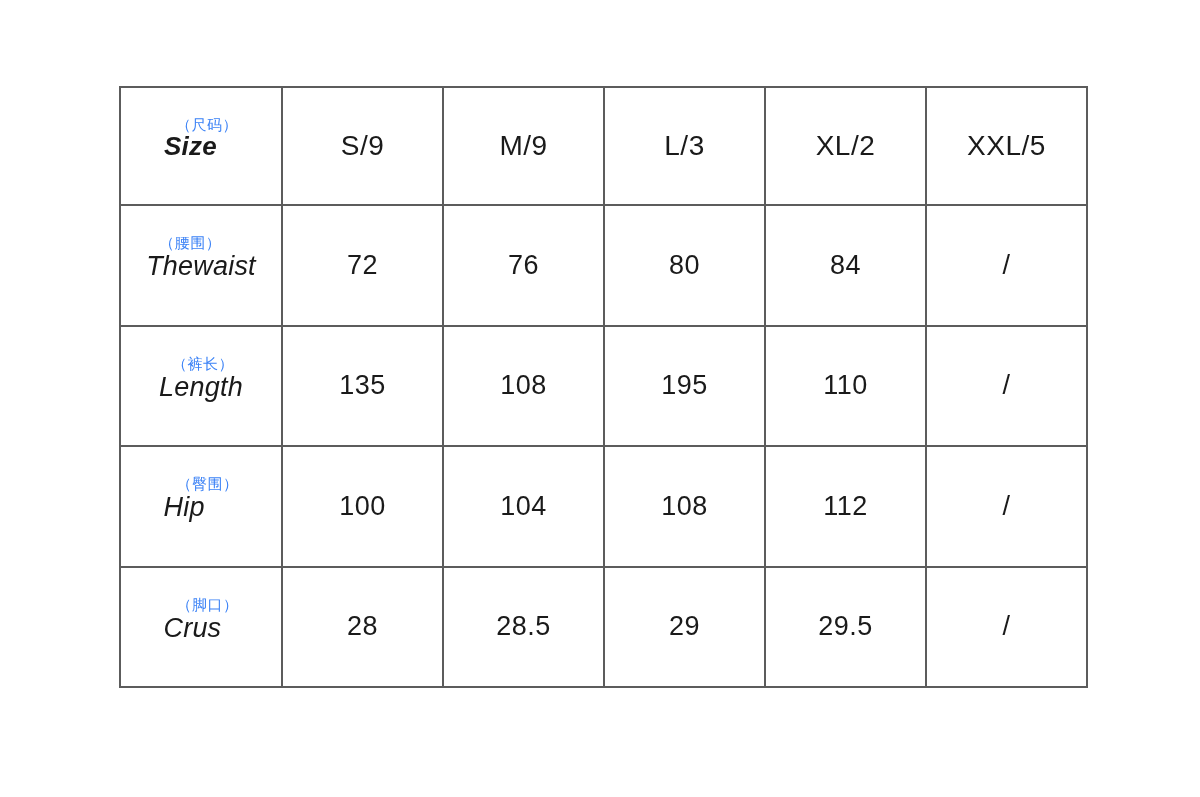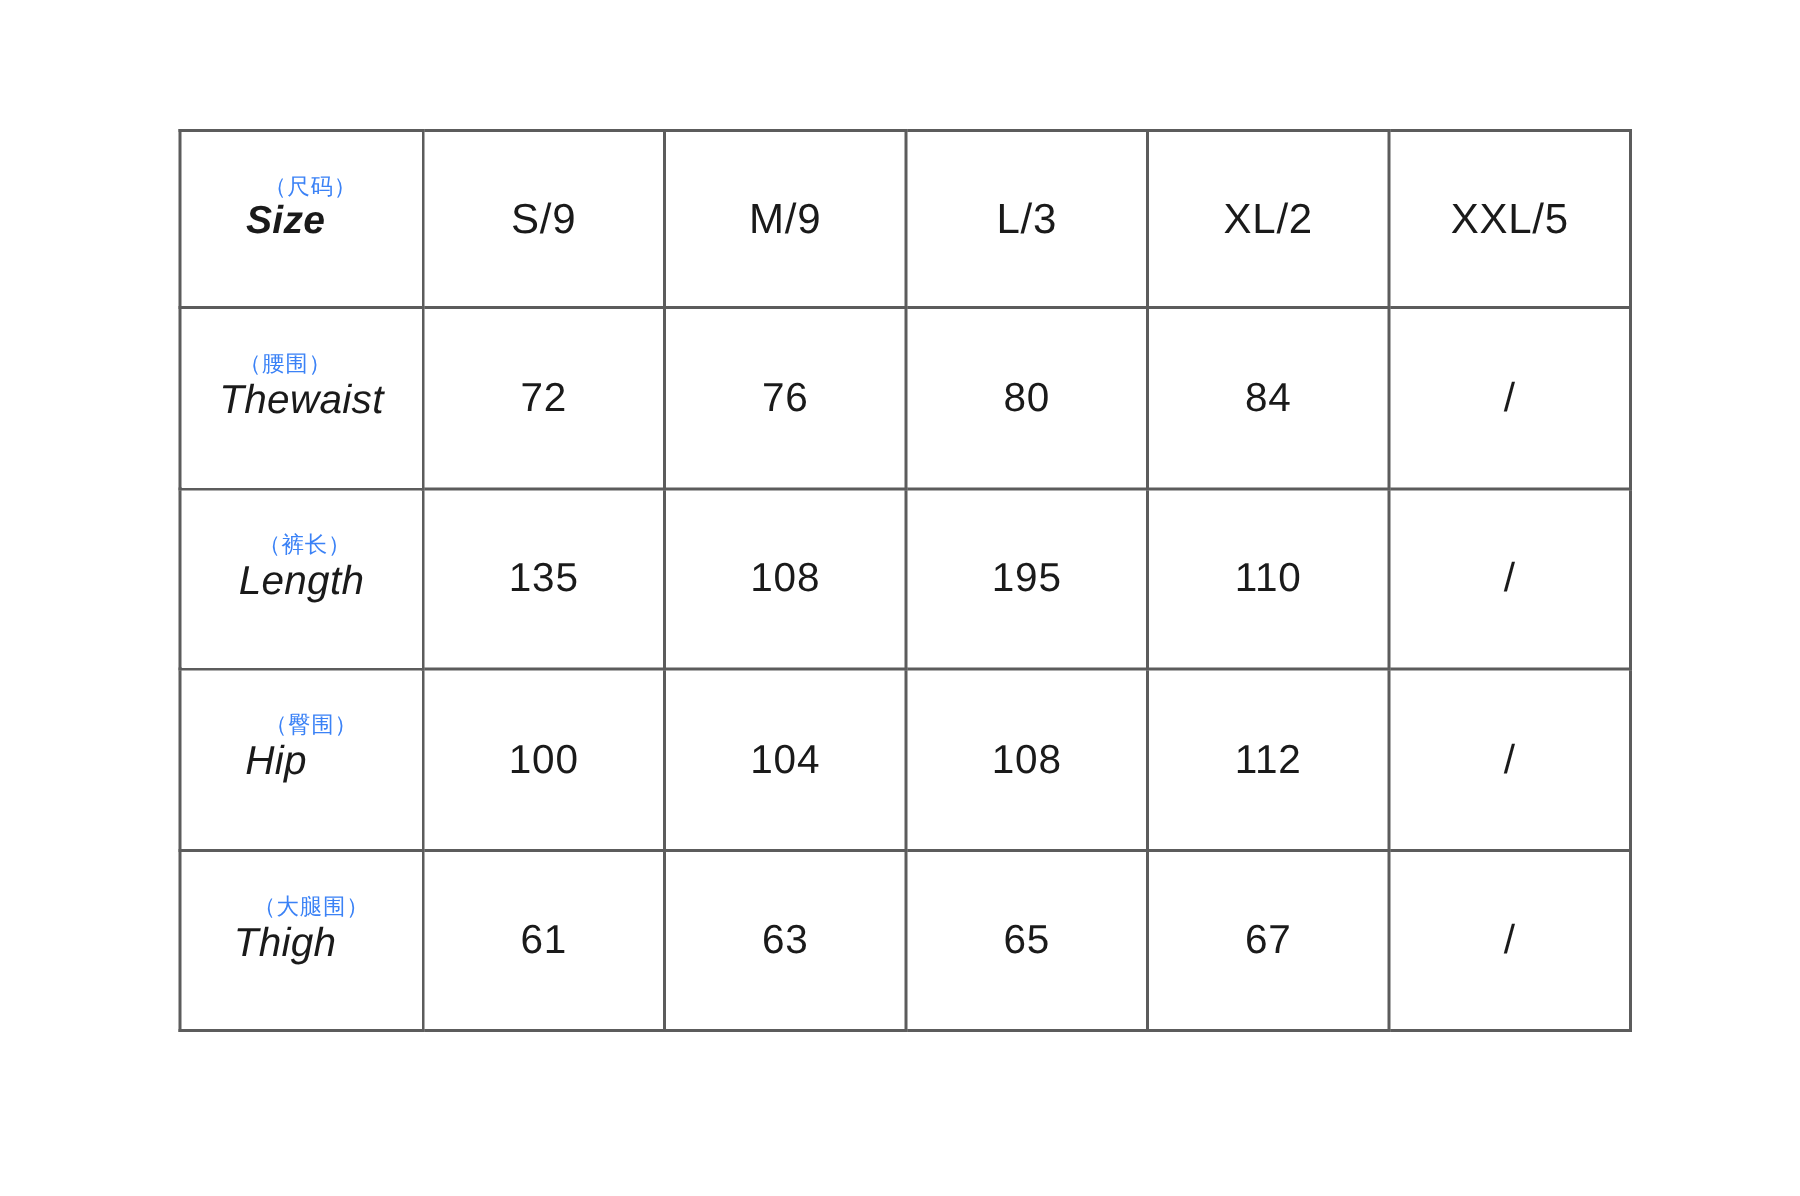--- a/index.html
+++ b/index.html
@@ -174,31 +174,31 @@
             <span class="label-en">Hip</span>
           </div>
         </td>
         <td class="value-cell">100</td>
         <td class="value-cell">104</td>
         <td class="value-cell">108</td>
         <td class="value-cell">112</td>
         <td class="value-cell">/</td>
       </tr>
 
-      <tr class="data-row">
-        <td class="label-cell">
-          <div class="label-block">
-            <span class="label-cn">（大腿围）</span>
-            <span class="label-en">Thigh</span>
-          </div>
-        </td>
-        <td class="value-cell">61</td>
-        <td class="value-cell">63</td>
-        <td class="value-cell">65</td>
-        <td class="value-cell">67</td>
-        <td class="value-cell">/</td>
-      </tr>
-
+
+      <tr class="data-row">
+        <td class="label-cell">
+          <div class="label-block">
+            <span class="label-cn">（脚口）</span>
+            <span class="label-en">Crus</span>
+          </div>
+        </td>
+        <td class="value-cell">28</td>
+        <td class="value-cell">28.5</td>
+        <td class="value-cell">29</td>
+        <td class="value-cell">29.5</td>
+        <td class="value-cell">/</td>
+      </tr>
 
     </tbody>
   </table>
 
 </div>
 
 </body></html>

